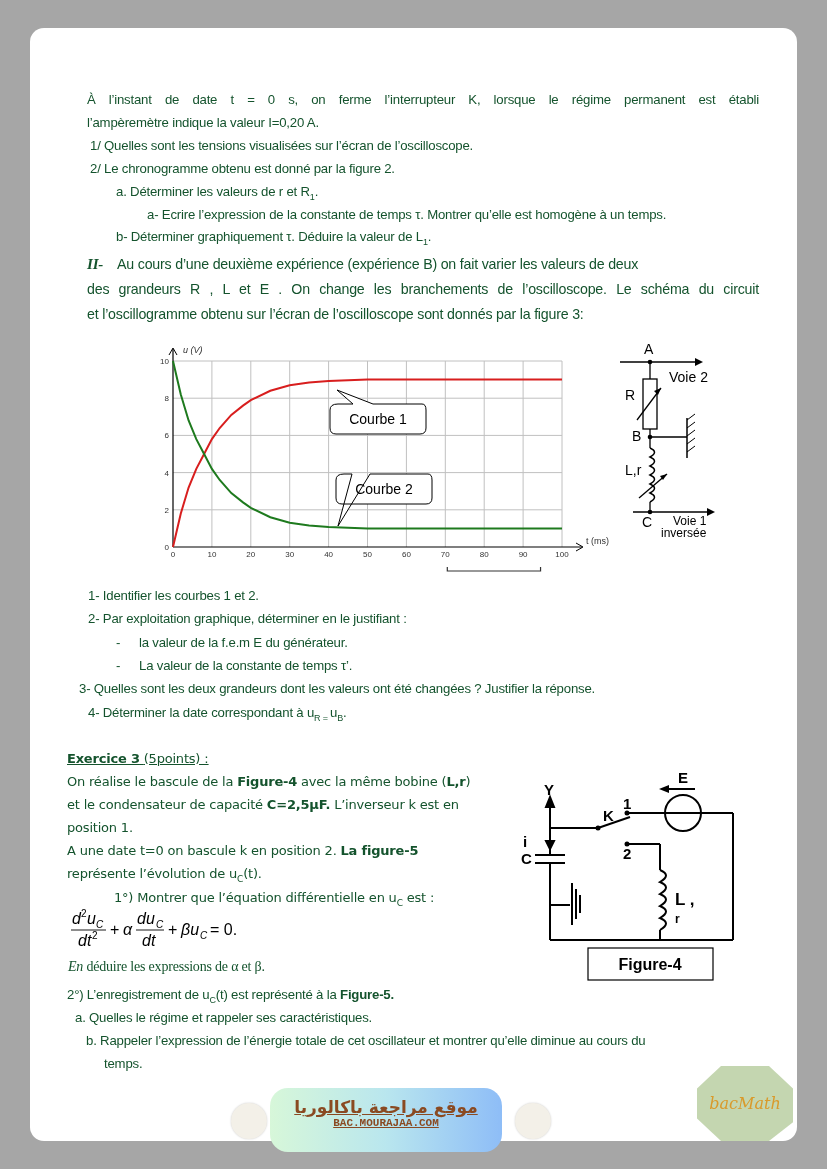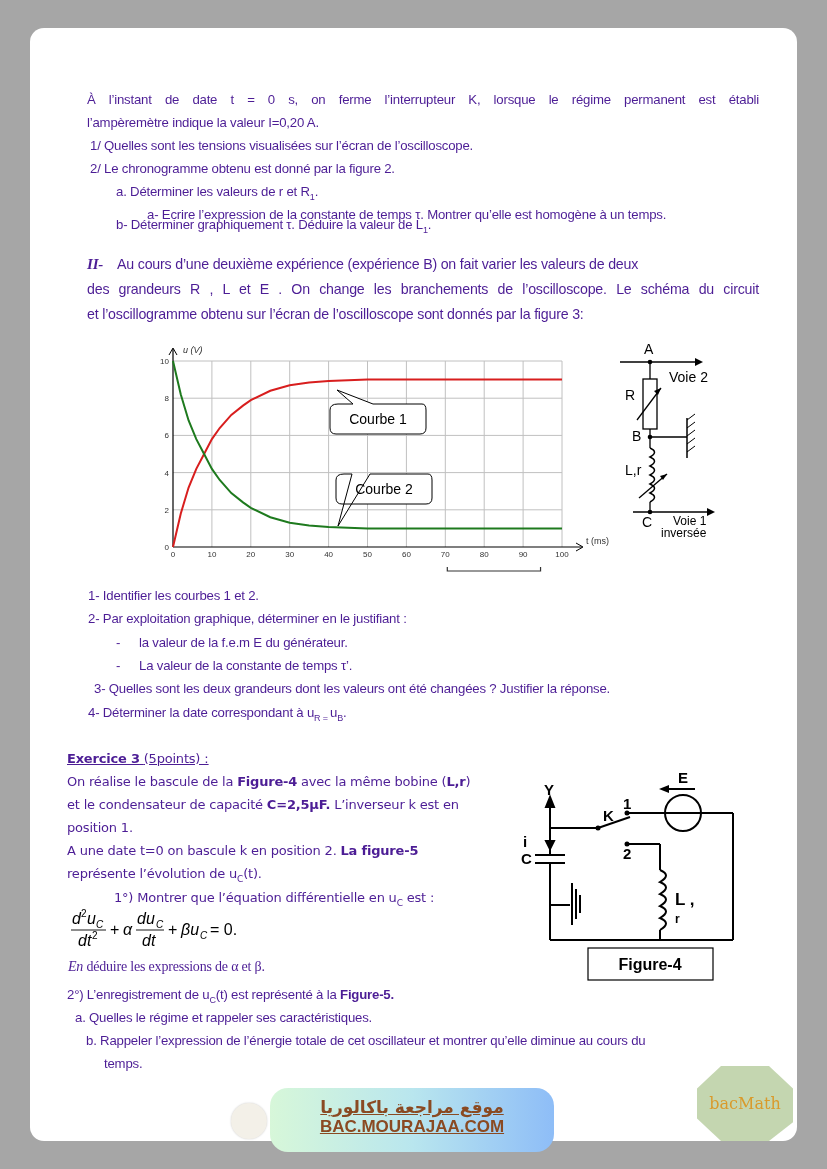--- a/index.html
+++ b/index.html
@@ -1,54 +1,54 @@
 <!DOCTYPE html>
 <html><head>
 <meta charset="utf-8">
 <style>
   html, body { margin:0; padding:0; }
   body { width:827px; height:1169px; background:#a6a6a6; position:relative; overflow:hidden;
          font-family:"DejaVu Sans Condensed","Liberation Sans Narrow","Liberation Sans",sans-serif; }
   .page { position:absolute; left:30px; top:28px; width:767px; height:1113px; background:#fff;
           border-radius:14px; }
-  .t { position:absolute; font-family:"Liberation Sans",sans-serif; font-size:13.2px; color:#4c1d95; white-space:nowrap;
+  .t { position:absolute; font-family:"Liberation Sans",sans-serif; font-size:13.2px; color:#14532d; white-space:nowrap;
        letter-spacing:-0.2px; }
   .t sub { font-size:9px; }
   .serif { font-family:"Liberation Serif","DejaVu Serif",serif; }
   .bold { font-weight:bold; }
   .ital { font-style:italic; }
   .just { text-align:justify; text-align-last:justify; }
   .ex-title { font-weight:bold; text-decoration:underline; }
   .ex-pts { text-decoration:underline; }
   svg text { font-family:"Liberation Sans",sans-serif; }
-  .banner { position:absolute; left:270px; top:1088px; width:284px; height:64px; border-radius:18px;
+  .banner { position:absolute; left:270px; top:1088px; width:232px; height:64px; border-radius:18px;
             background:linear-gradient(90deg,#d7f7d9 0%,#b9e6ee 50%,#8ebdf7 100%);
             text-align:center; }
   .banner .ar { font-family:"DejaVu Sans",sans-serif; font-size:17px; font-weight:bold; color:#8a4a22; margin-top:9px;
                 text-decoration:underline; direction:rtl; }
-  .banner .url { font-family:Liberation Sans, sans-serif; font-size:17px; font-weight:bold; color:#8a4a22; text-decoration:underline; }
+  .banner .url { font-family:Liberation Mono, monospace; font-size:11px; font-weight:bold; color:#8a4a22; text-decoration:underline; }
   .logo-circle { position:absolute; width:36px; height:36px; border-radius:50%; background:#f3f0e8;
                  box-shadow:0 0 2px #ccc; }
   .bacmath { position:absolute; left:697px; top:1066px; width:96px; height:75px; background:#c4d6b0;
              clip-path:polygon(25% 0,75% 0,100% 30%,100% 75%,75% 100%,25% 100%,0 70%,0 30%);
-             font-family:"DejaVu Serif",serif; color:#d99a2b; font-size:16px;
+             font-family:"DejaVu Serif",serif; font-style:italic; color:#d99a2b; font-size:16px;
              text-align:center; line-height:75px; }
 </style>
 </head>
 <body>
 
 <div class="page"></div>
 
 <div class="t just" style="left:87px;top:92px;width:672px;">À l’instant de date t = 0 s, on ferme l’interrupteur K, lorsque le régime permanent est établi</div>
 <div class="t" style="left:87px;top:115px;">l’ampèremètre indique la valeur I=0,20 A.</div>
 <div class="t" style="left:90px;top:138px;">1/ Quelles sont les tensions visualisées sur l’écran de l’oscilloscope.</div>
 <div class="t" style="left:90px;top:161px;">2/ Le chronogramme obtenu est donné par la figure 2.</div>
 <div class="t" style="left:116px;top:184px;"><span>a. Déterminer les valeurs de r et R</span><sub>1</sub>.</div>
 <div class="t" style="left:116px;top:207px;margin-left:31px;">a-  Ecrire l’expression de la constante de temps τ. Montrer qu’elle est homogène à un temps.</div>
-<div class="t" style="left:116px;top:217px;"><span>b-  Déterminer graphiquement  τ. Déduire la valeur de L</span><sub>1</sub>.</div>
+<div class="t" style="left:116px;top:229px;"><span>b-  Déterminer graphiquement  τ. Déduire la valeur de L</span><sub>1</sub>.</div>
 
 <div class="t" style="left:87px;top:256px;width:672px;font-size:14.2px;">
   <span class="serif bold ital" style="font-size:15px;margin-right:14px;">II-</span><span>Au cours d’une  deuxième  expérience (expérience B) on fait varier les valeurs de deux</span>
 </div>
 <div class="t just" style="left:87px;top:281px;width:672px;font-size:14.2px;">des grandeurs  R , L et E . On change  les branchements de l’oscilloscope. Le schéma du circuit</div>
 <div class="t" style="left:87px;top:306px;font-size:14.2px;">et l’oscillogramme  obtenu sur l’écran de l’oscilloscope sont donnés par la figure 3:</div>
 
 <svg id="chart" style="position:absolute;left:140px;top:338px;" width="480" height="240">
     <line x1="71.9" y1="23" x2="71.9" y2="209" stroke="#c0c0c0" stroke-width="1"></line>
     <line x1="110.80000000000001" y1="23" x2="110.80000000000001" y2="209" stroke="#c0c0c0" stroke-width="1"></line>
@@ -133,21 +133,21 @@
   <text x="78" y="187" font-size="12">Voie 1</text>
   <text x="66" y="199" font-size="12">inversée</text>
 </svg>
 
 <div class="t" style="left:88px;top:588px;">1-  Identifier les courbes 1 et 2.</div>
 <div class="t" style="left:88px;top:611px;">2-  Par exploitation graphique, déterminer en le justifiant :</div>
 <div class="t" style="left:116px;top:635px;">-</div>
 <div class="t" style="left:139px;top:635px;">la valeur de la f.e.m  E du générateur.</div>
 <div class="t" style="left:116px;top:658px;">-</div>
 <div class="t" style="left:139px;top:658px;">La valeur de la constante de temps  τ’.</div>
-<div class="t" style="left:94px;top:681px;">3-  Quelles sont les deux grandeurs dont les valeurs ont été changées ? Justifier la réponse.</div>
+<div class="t" style="left:79px;top:681px;">3-  Quelles sont les deux grandeurs dont les valeurs ont été changées ? Justifier la réponse.</div>
 <div class="t" style="left:88px;top:705px;"><span>4-  Déterminer la date correspondant à u</span><sub>R = </sub><span>u</span><sub>B</sub><span>.</span></div>
 
 <div class="t" style="left:67px;top:751px;font-family:'DejaVu Sans',sans-serif;font-size:13px;text-decoration:underline;"><span class="ex-title">Exercice  3</span> <span class="ex-pts">(5points) :</span></div>
 <div class="t" style="left:67px;top:774px;font-family:'DejaVu Sans',sans-serif;font-size:13px;"><span> On réalise le bascule de la </span><b>Figure-4</b><span>  avec la même bobine (</span><b>L,r</b><span>)</span></div>
 <div class="t" style="left:67px;top:797px;font-family:'DejaVu Sans',sans-serif;font-size:13px;"><span>et le condensateur de capacité </span><b>C=2,5µF.</b><span> L’inverseur k est en</span></div>
 <div class="t" style="left:67px;top:820px;font-family:'DejaVu Sans',sans-serif;font-size:13px;">position 1.</div>
 <div class="t" style="left:67px;top:843px;font-family:'DejaVu Sans',sans-serif;font-size:13px;"><span>A une date t=0 on bascule k en position 2. </span><b>La figure-5</b></div>
 <div class="t" style="left:67px;top:866px;font-family:'DejaVu Sans',sans-serif;font-size:13px;"><span>représente l’évolution de u</span><sub>C</sub><span>(t).</span></div>
 <div class="t" style="left:67px;top:890px;font-family:'DejaVu Sans',sans-serif;font-size:13px;margin-left:47px;"><span>1°) Montrer que l’équation différentielle en u</span><sub>C</sub><span> est :</span></div>
 

